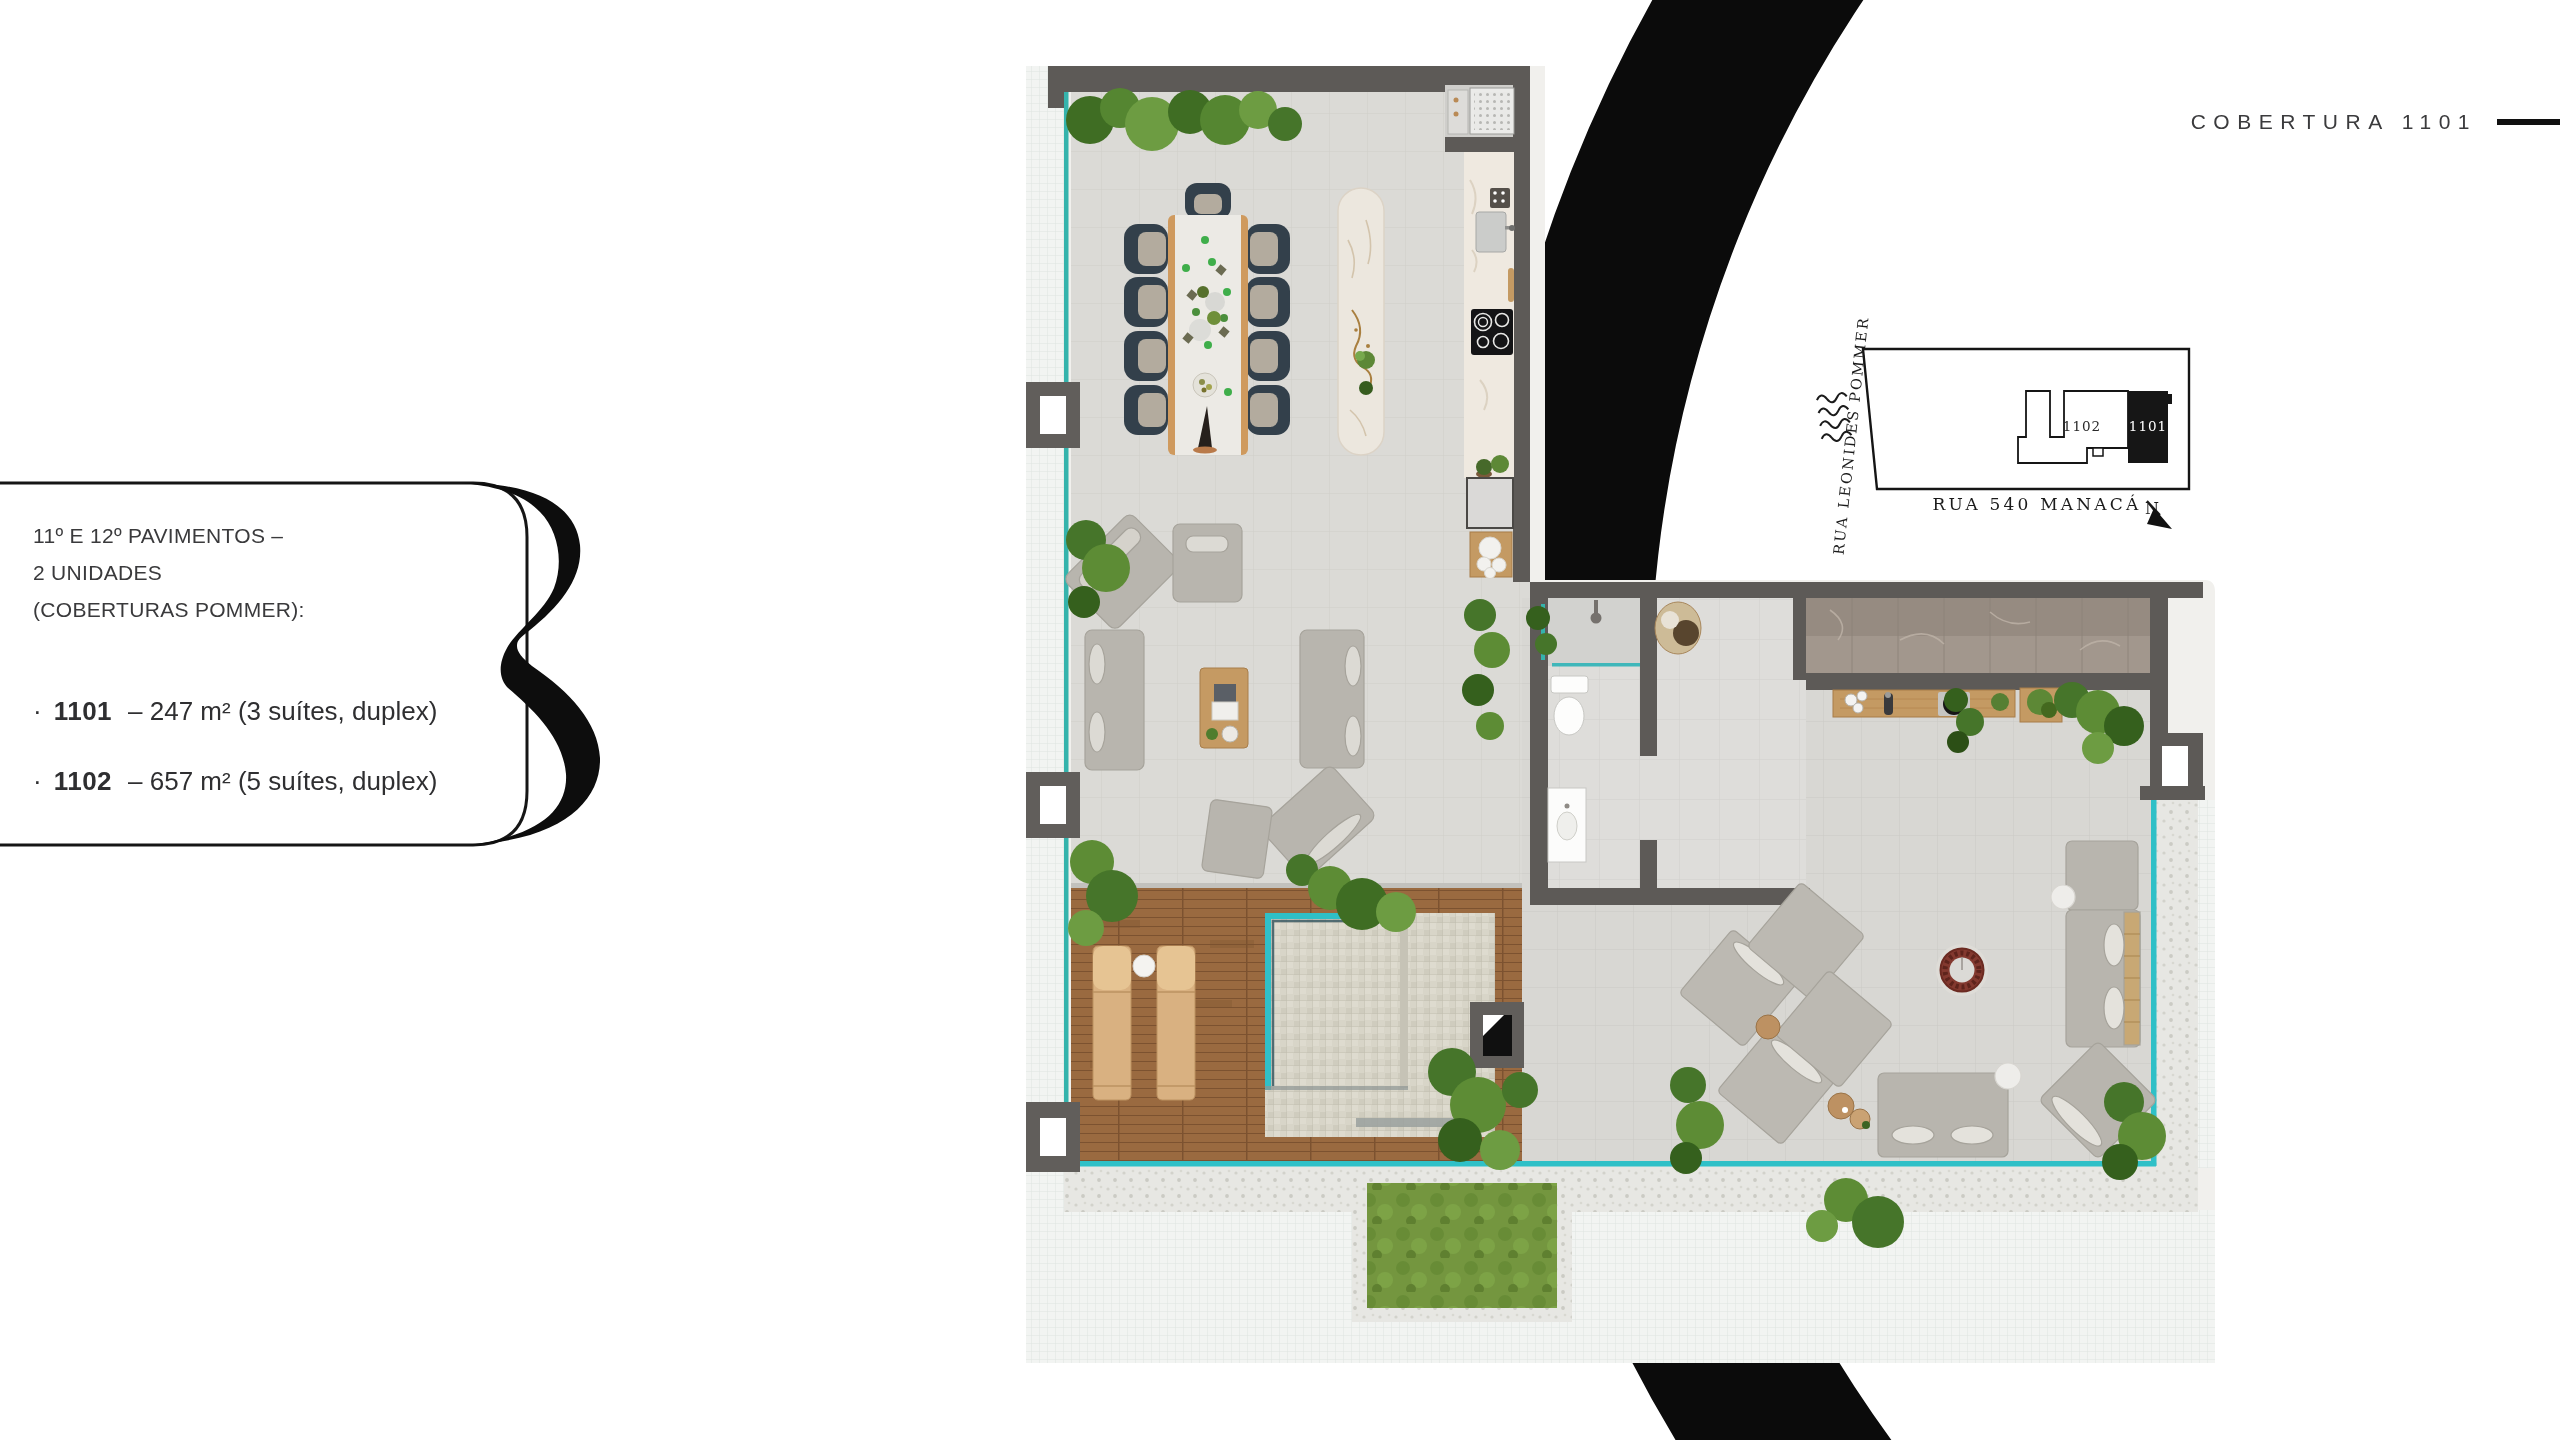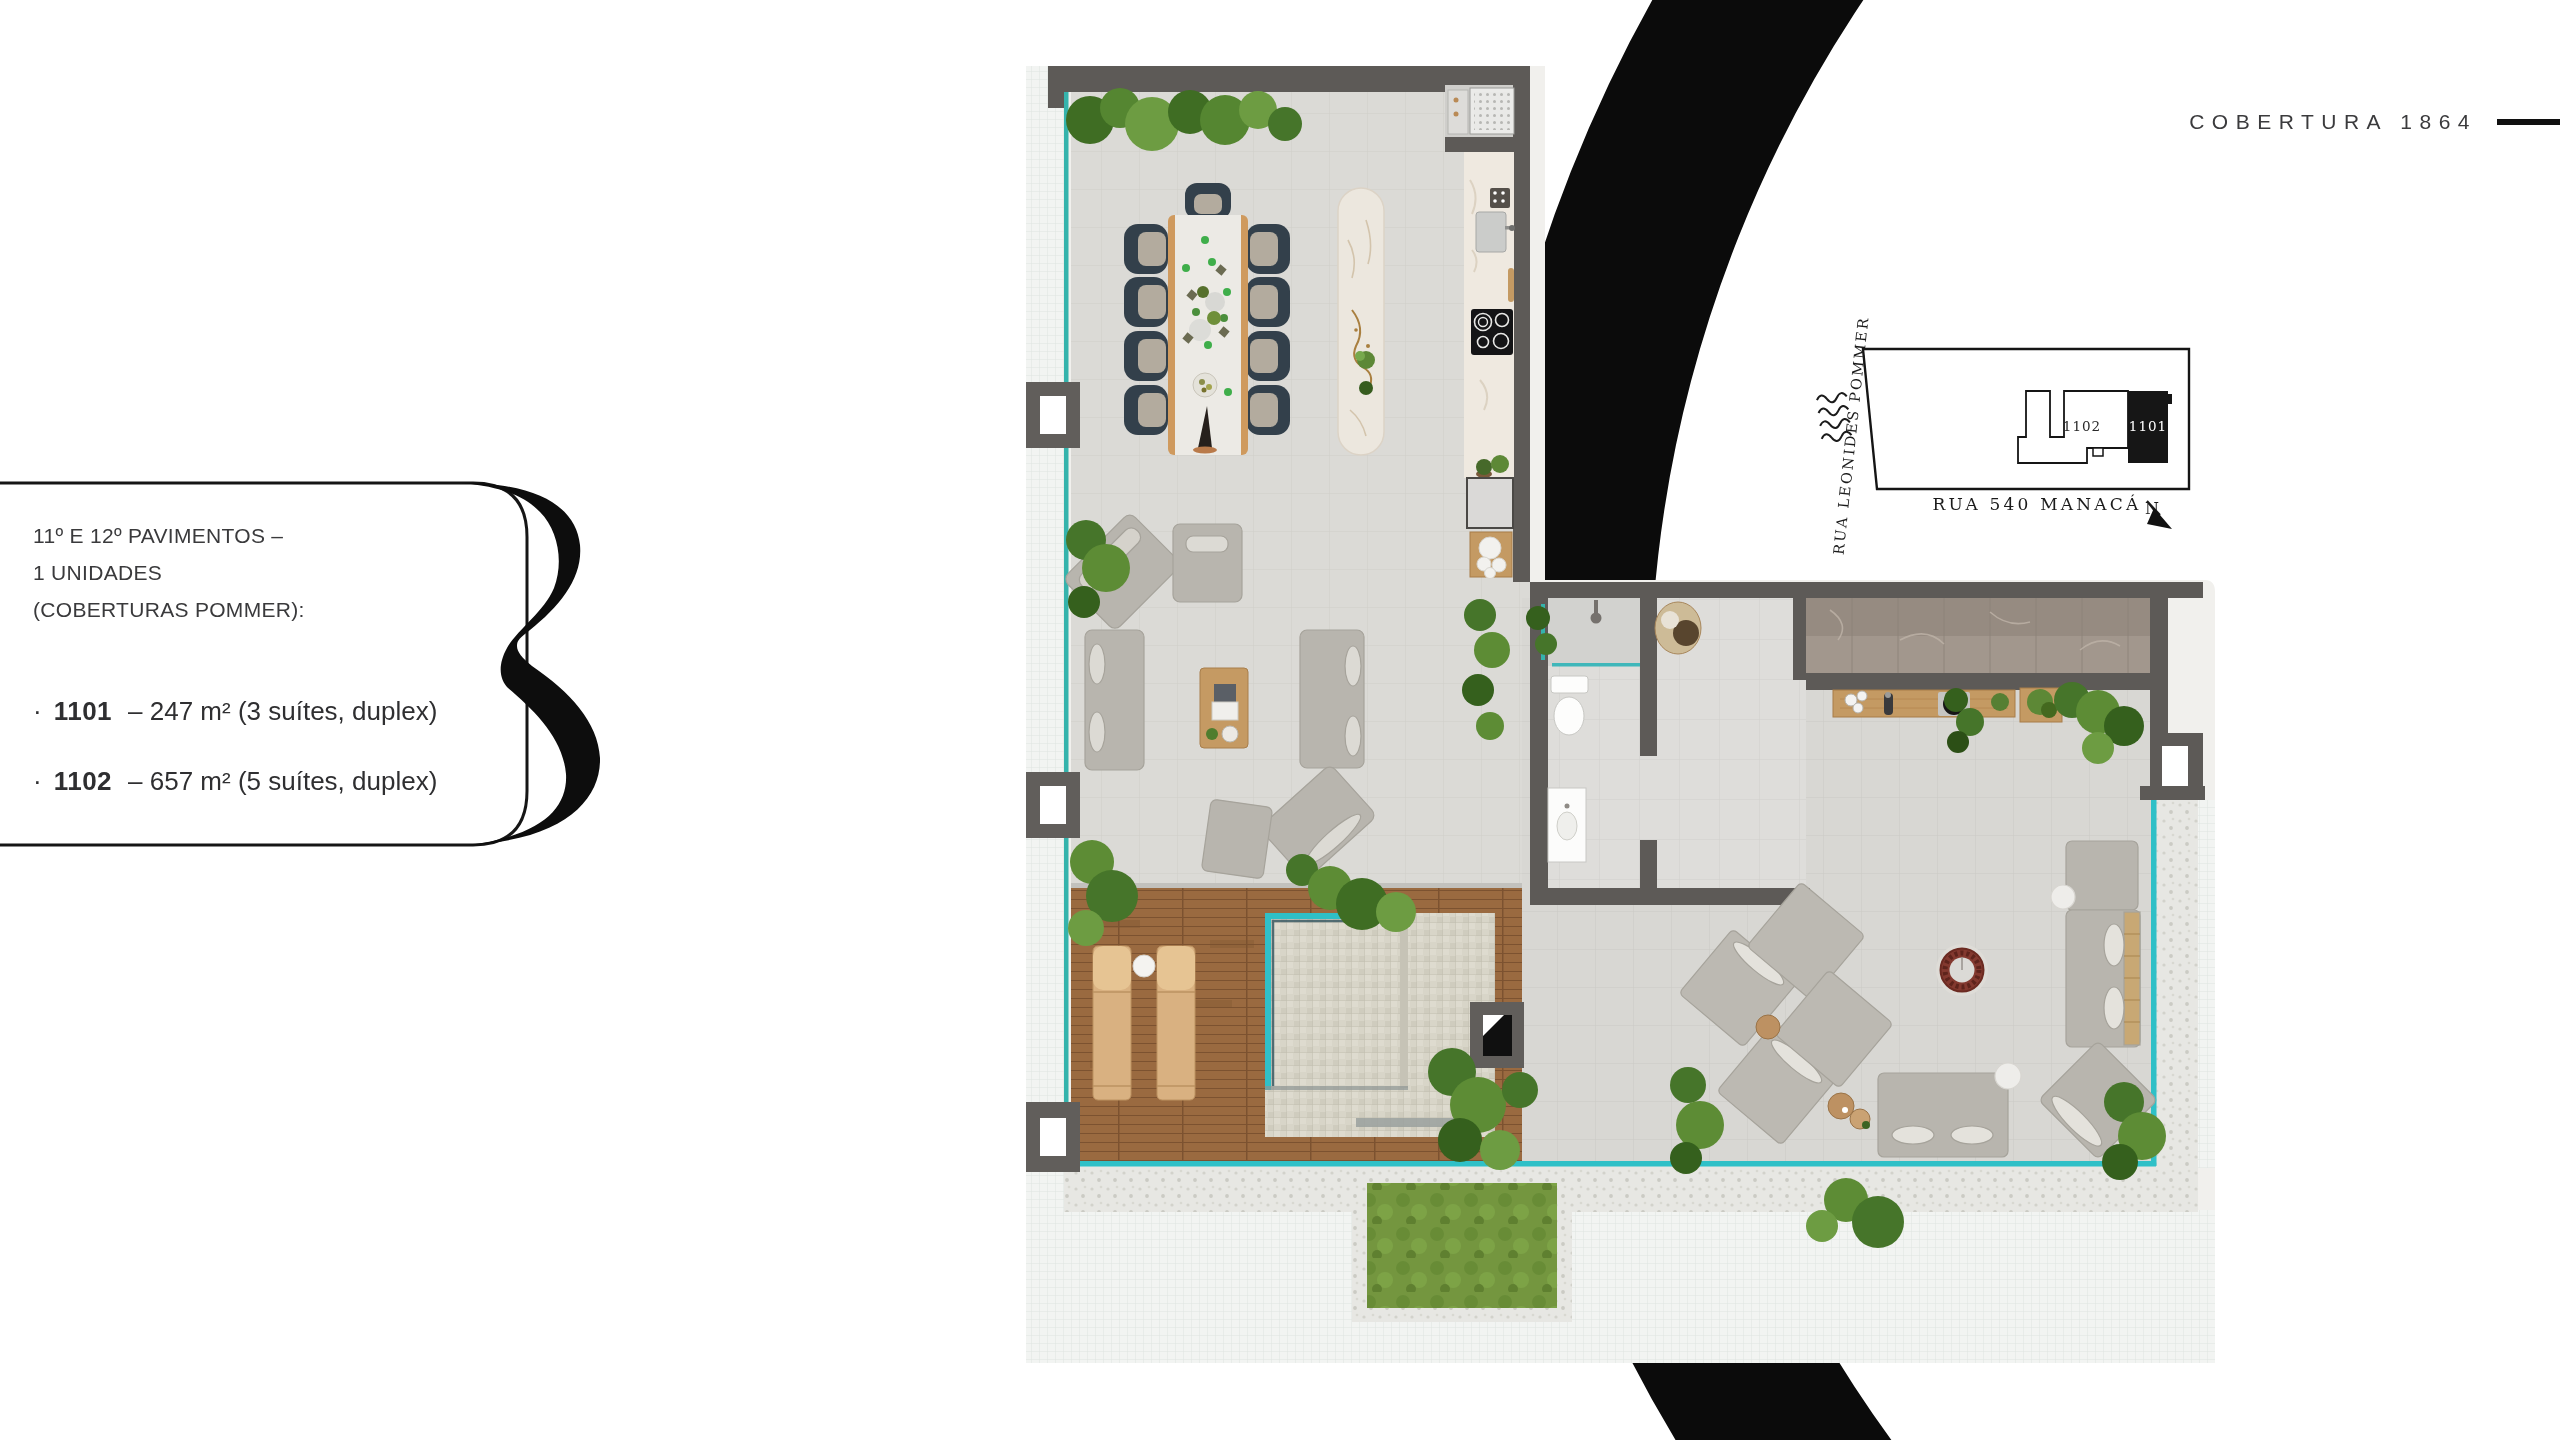--- a/index.html
+++ b/index.html
@@ -505,27 +505,27 @@
   <g>
     <path d="M-20,483 H473 Q527,483 527,537 V791 Q527,845 473,845 H-20 Z" fill="#ffffff" stroke="#161616" stroke-width="3"></path>
     <path fill="#0d0d0d" d="M462,483 C540,483 576,508 580,545 C583,578 560,606 530,630 C520,638 517,640 517,646
              C517,652 522,658 532,666 C570,692 598,722 600,758 C601,800 564,840 468,845
              C542,836 568,808 566,774 C563,738 534,710 508,688 C500,680 497,666 507,648
              C517,630 544,612 554,588 C564,562 558,530 540,512 C522,494 500,487 462,483 Z"></path>
   </g>
 </svg>
 
 <div class="header">
-  <span class="header-title">COBERTURA 1864</span>
+  <span class="header-title">COBERTURA 1101</span>
   <span class="header-line"></span>
 </div>
 
 <div class="info-text">
   <div class="info-title">11º E 12º PAVIMENTOS –</div>
-  <div class="info-title">1 UNIDADES</div>
+  <div class="info-title">2 UNIDADES</div>
   <div class="info-title">(COBERTURAS POMMER):</div>
 </div>
 <div class="info-item" id="item-0">
   <span class="bullet">·</span><strong>1101</strong><span class="detail">– 247 m² (3 suítes, duplex)</span>
 </div>
 <div class="info-item" id="item-1">
   <span class="bullet">·</span><strong>1102</strong><span class="detail">– 657 m² (5 suítes, duplex)</span>
 </div>
 
 </div>

